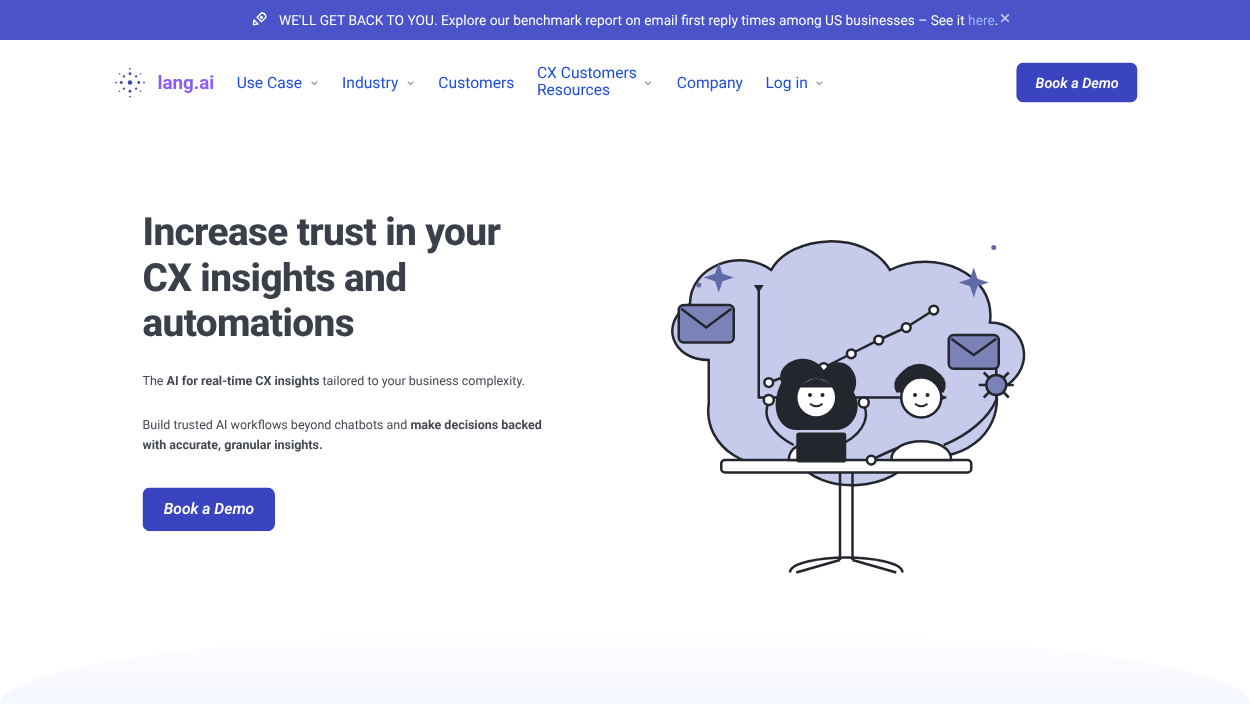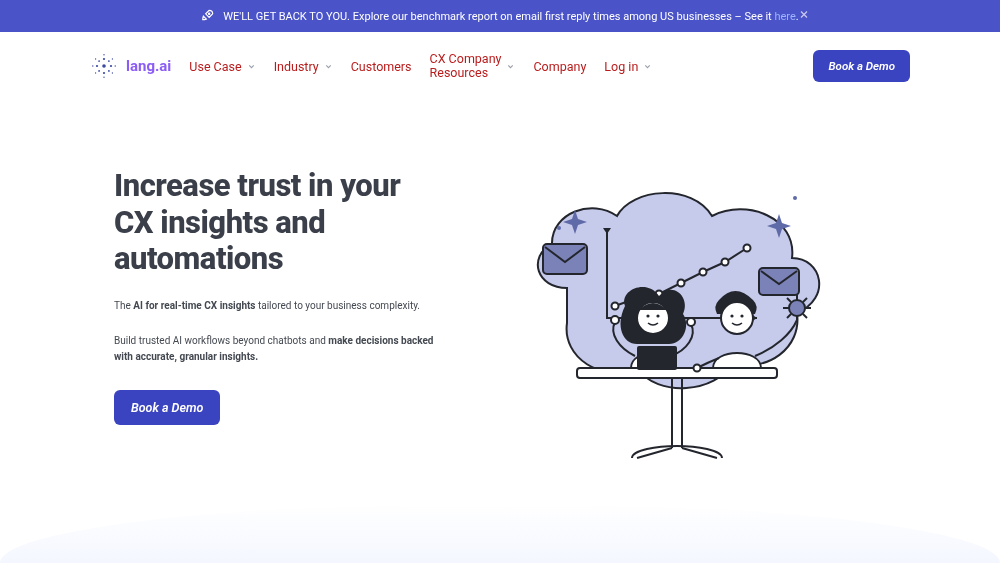--- a/index.html
+++ b/index.html
@@ -11,21 +11,21 @@
     .banner-link { color: #9db4ff; text-decoration: none; }
     .banner-close { position: absolute; right: 190px; top: 50%; transform: translateY(-50%); color: #c8c8ee; cursor: pointer; font-size: 12px; }
 
     
     .header { display: flex; align-items: center; justify-content: center; padding: 18px 0 14px; }
     .nav-wrap { width: 820px; display: flex; align-items: center; }
     .logo { display: flex; align-items: center; gap: 8px; margin-right: 18px; }
     .logo-mark { width: 28px; height: 28px; }
     .logo-text { color: #8b5cf6; font-weight: 700; font-size: 15px; }
     .nav { display: flex; align-items: center; gap: 18px; flex: 1; }
-    .nav-item { color: #b91c1c; font-size: 12.5px; display: flex; align-items: center; gap: 5px; cursor: pointer; white-space: nowrap; }
+    .nav-item { color: #1d4ed8; font-size: 12.5px; display: flex; align-items: center; gap: 5px; cursor: pointer; white-space: nowrap; }
     .nav-item.two-line { line-height: 1.1; }
     .chev { display: inline-block; }
     .chev svg { display: block; }
     .btn { display: inline-flex; align-items: center; justify-content: center; border-radius: 6px; font-weight: 600; cursor: pointer; font-size: 12.5px; padding: 9px 16px; border: 1.5px solid transparent; font-style: italic; }
     .btn-primary { background: #3a43c0; color: #ffffff; }
     .btn-outline { background: #ffffff; color: #3a43c0; border-color: #3a43c0; }
     .header .btn-primary { font-size: 11.5px; padding: 8px 14px; margin-left: 14px; }
 
     
     .hero { display: flex; justify-content: center; padding-top: 72px; }
@@ -109,21 +109,21 @@
             <svg width="9" height="9" viewBox="0 0 24 24" fill="none" stroke="#9aa0aa" stroke-width="3">
               <path d="M6 9l6 6 6-6"></path>
             </svg>
           </span>
       </div>
       <div class="nav-item">
         <span>Customers</span>
       </div>
       <div class="nav-item two-line">
         <span>
-          <div>CX Company</div>
+          <div>CX Customers</div>
           <div>Resources</div>
         </span>
         <span class="chev">
             <svg width="9" height="9" viewBox="0 0 24 24" fill="none" stroke="#9aa0aa" stroke-width="3">
               <path d="M6 9l6 6 6-6"></path>
             </svg>
           </span>
       </div>
       <div class="nav-item">
         <span>Company</span>

